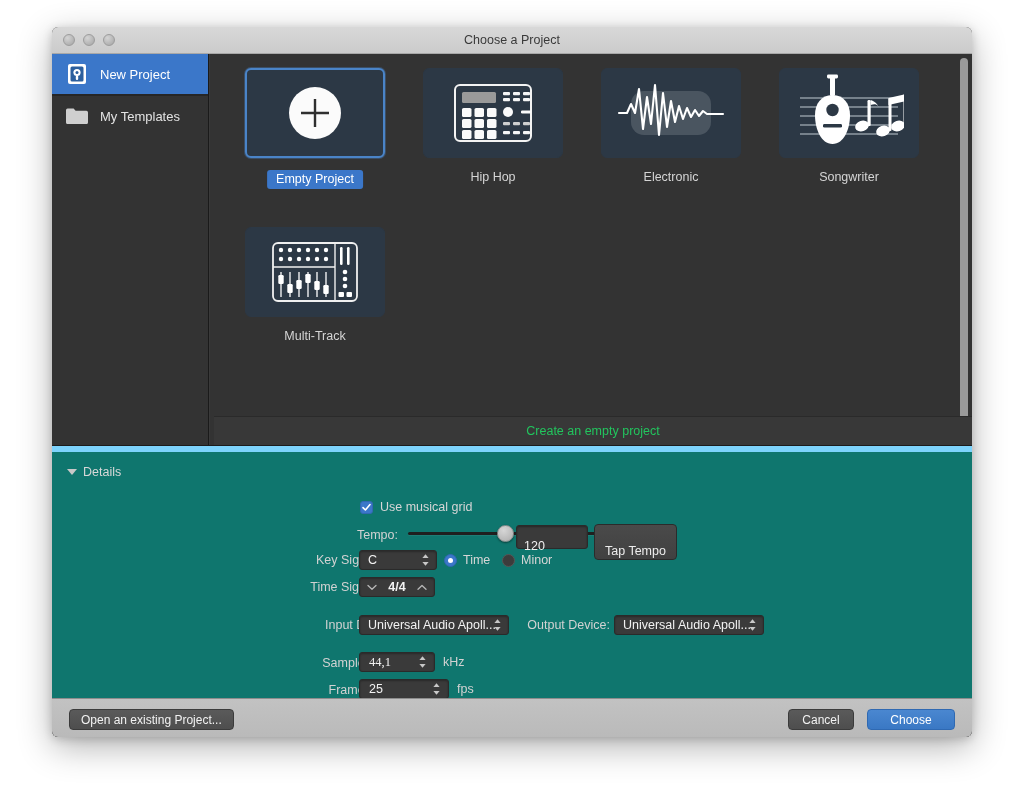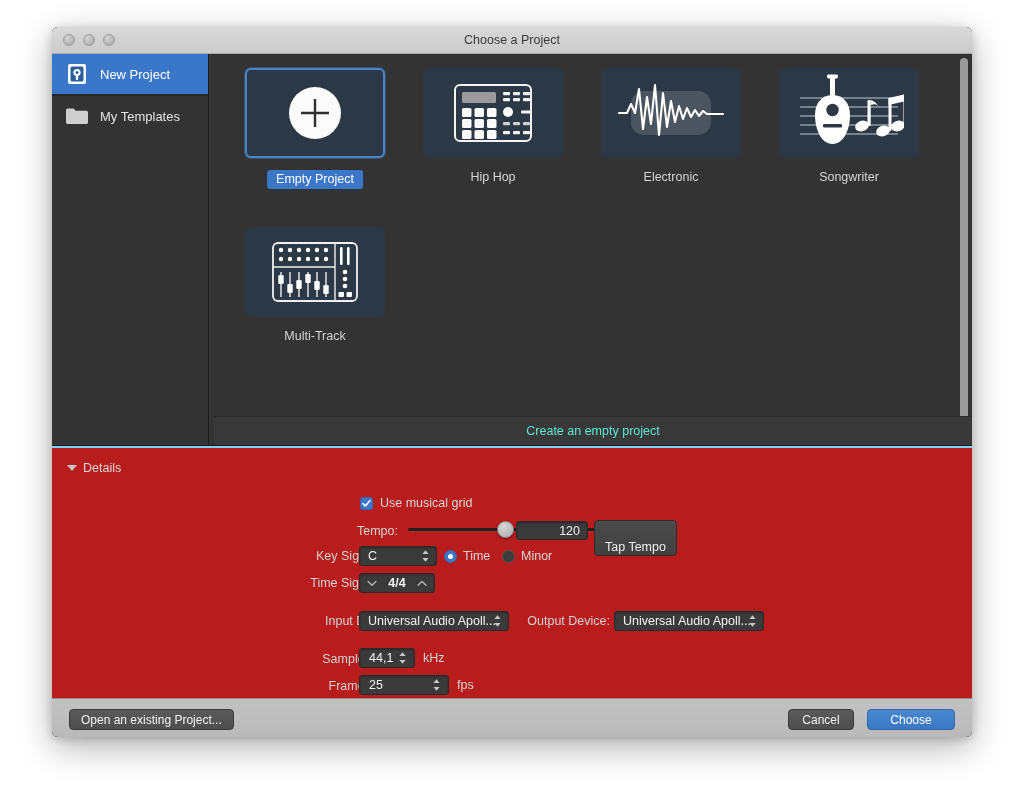--- a/index.html
+++ b/index.html
@@ -176,21 +176,21 @@
   
   .info-strip {
     position: absolute;
     left: 4px; right: 0; bottom: 0;
     height: 28px;
     line-height: 28px;
     background: #383838;
     border-top: 1px solid #2a2a2a;
     text-align: center;
     font-size: 12.5px;
-    color: #5eead4;
+    color: #22c55e;
   }
 
   
   .vscroll {
     position: absolute;
     right: 3px;
     top: 4px;
     width: 10px;
     height: 372px;
     background: transparent;
@@ -202,22 +202,22 @@
     width: 8px;
     height: 368px;
     border-radius: 4px;
     background: #9a9a9a;
   }
 
   
   .details {
     position: relative;
     height: 252px;
-    background: #b91c1c;
-    border-top: 2px solid #7dd3fc;
+    background: #0f766e;
+    border-top: 6px solid #7dd3fc;
     box-sizing: border-box;
   }
   .details-head {
     position: absolute;
     left: 15px;
     top: 13px;
     font-size: 12.5px;
     color: #d8d8d8;
     display: flex;
     align-items: center;
@@ -281,22 +281,22 @@
   
   .field {
     background: #3a3a3a;
     border: 1px solid #2a2a2a;
     border-radius: 3px;
     height: 19px;
     line-height: 19px;
     box-sizing: border-box;
     color: #f0f0f0;
     font-size: 12.5px;
-    padding: 0 7px;
-    text-align: right;
+    padding: 11px 7px;
+    text-align: left;
     box-shadow: inset 0 1px 2px rgba(0,0,0,0.35);
   }
 
   
   .pushbtn {
     background: linear-gradient(to bottom, #4a4a4a, #414141);
     border: 1px solid #2b2b2b;
     border-radius: 4px;
     height: 20px;
     line-height: 19px;
@@ -730,21 +730,21 @@
                 <path d="M4.5 0.8 L7.6 4.6 L1.4 4.6 Z" fill="#c8c8c8"></path>
                 <path d="M4.5 12.2 L1.4 8.4 L7.6 8.4 Z" fill="#c8c8c8"></path>
               </svg>
             </div>
           </div>
 
           <div class="row" style="left:208px; top:204px; width:138px; justify-content:flex-end;">
             <span class="lbl">Sample Rate:</span>
           </div>
           <div class="row" style="left:307px; top:200px;">
-            <div class="stepfield" style="width:56px;">
+            <div class="stepfield" style="width:76px;font-family:Liberation Serif, serif;">
               <span>44,1</span>
               <svg class="updown" viewBox="0 0 9 13">
                 <path d="M4.5 0.8 L7.6 4.6 L1.4 4.6 Z" fill="#c8c8c8"></path>
                 <path d="M4.5 12.2 L1.4 8.4 L7.6 8.4 Z" fill="#c8c8c8"></path>
               </svg>
             </div>
             <span class="unit">kHz</span>
           </div>
 
           <div class="row" style="left:208px; top:231px; width:138px; justify-content:flex-end;">

